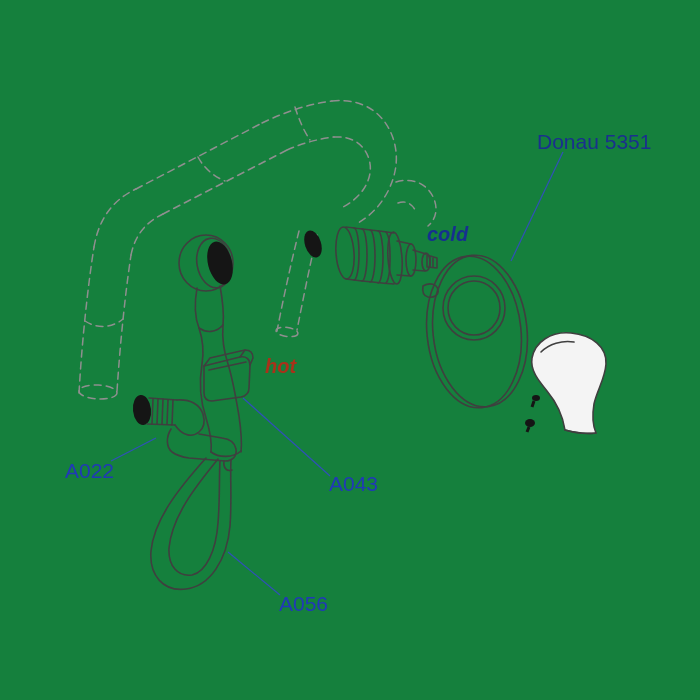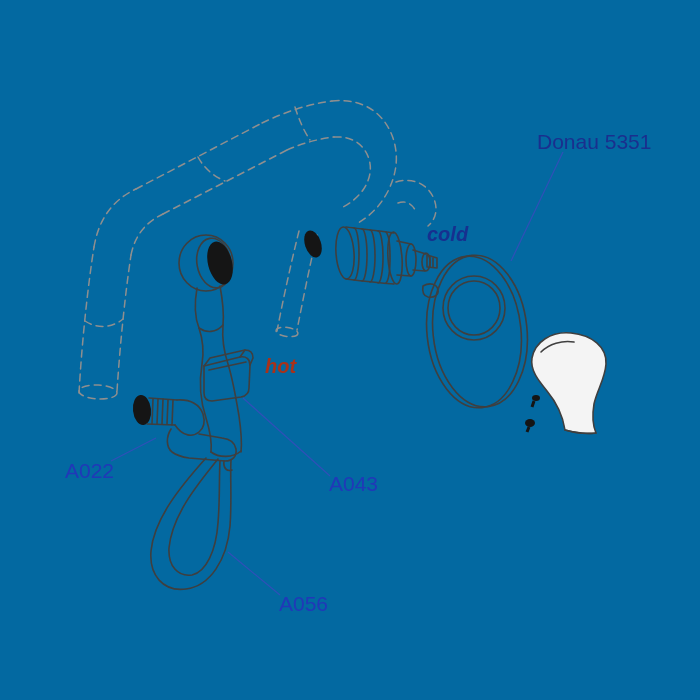--- a/index.html
+++ b/index.html
@@ -1,19 +1,19 @@
 <!DOCTYPE html>
 <html><head>
 <meta charset="utf-8">
 <style>
   html,body{margin:0;padding:0;background:#ffffff;}
   .canvas{
     position:relative;
     width:700px;height:700px;
-    background:#0369a1;
+    background:#15803d;
     font-family:"Liberation Sans", sans-serif;
     overflow:hidden;
   }
   svg{display:block;}
   
   .ph{fill:none;stroke:#8f8f8f;stroke-width:1.5;stroke-dasharray:7 5;stroke-linecap:round;}
   .sl{fill:none;stroke:#3f3f3f;stroke-width:1.6;stroke-linejoin:round;stroke-linecap:round;}
   .blk{fill:#151515;stroke:none;}
   .gray{fill:#f4f4f4;stroke:#3f3f3f;stroke-width:1.6;stroke-linejoin:round;}
   .ldr{fill:none;stroke:#3050b8;stroke-width:1.2;}

